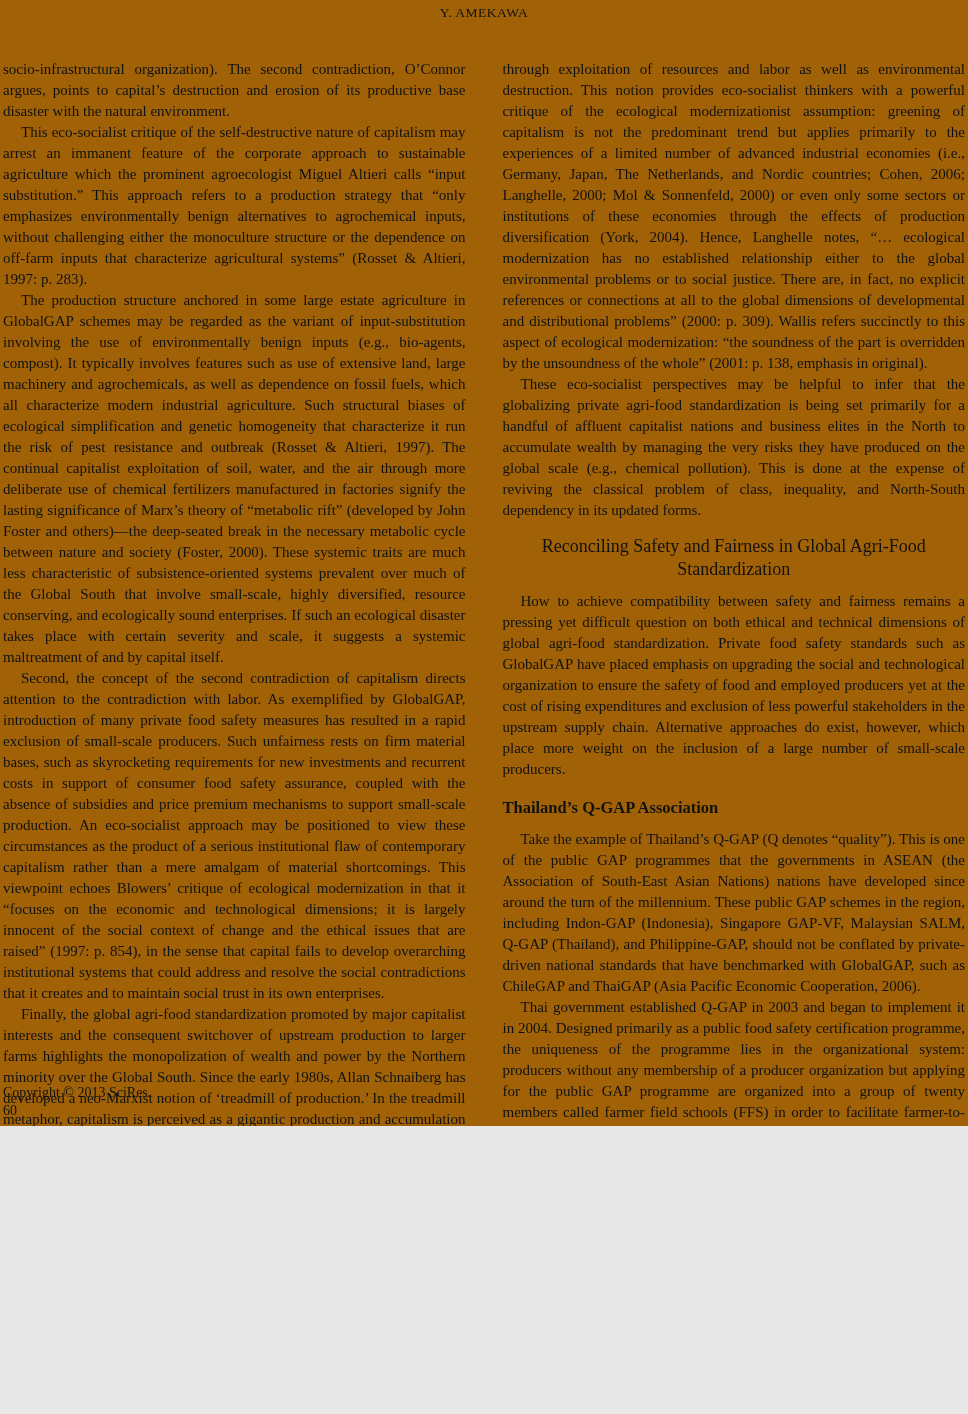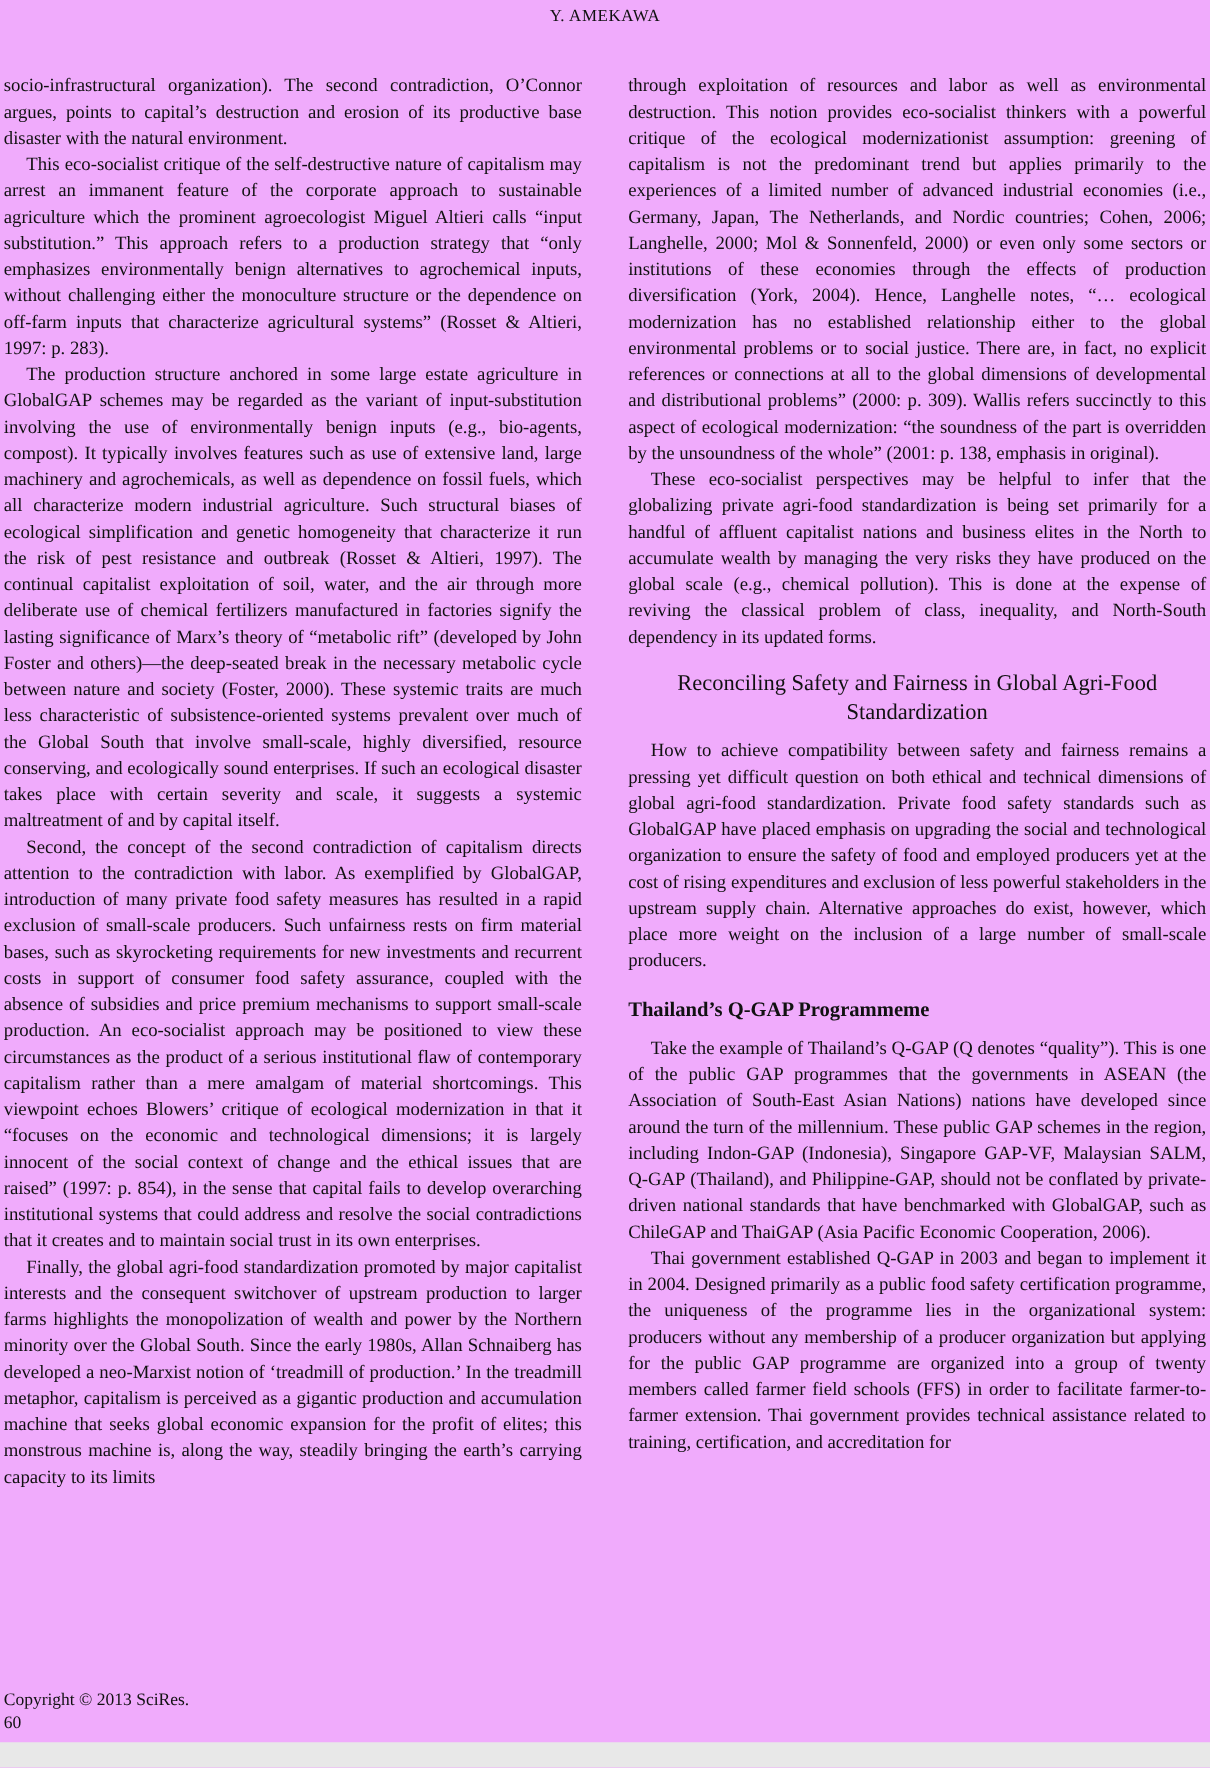--- a/index.html
+++ b/index.html
@@ -1,21 +1,21 @@
 <!DOCTYPE html>
 <html><head>
 <meta charset="utf-8">
 <style>
   html, body { margin: 0; padding: 0; background: #e8e8e8; }
   .page {
     position: relative;
     width: 968px;
-    height: 1394px;
+    height: 1126px;
     margin: 0 auto;
-    background: #f0abfc;
+    background: #a16207;
     color: #111111;
     font-family: "Liberation Serif", "DejaVu Serif", serif;
     overflow: hidden;
     box-sizing: border-box;
     padding: 4px 3px 0 3px;
   }
   .running-head {
     text-align: center;
     font-size: 13.5px;
     letter-spacing: 0.5px;
@@ -80,21 +80,21 @@
       <p class="para">The production structure anchored in some large estate agriculture in GlobalGAP schemes may be regarded as the variant of input-substitution involving the use of environmentally benign inputs (e.g., bio-agents, compost). It typically involves features such as use of extensive land, large machinery and agrochemicals, as well as dependence on fossil fuels, which all characterize modern industrial agriculture. Such structural biases of ecological simplification and genetic homogeneity that characterize it run the risk of pest resistance and outbreak (Rosset &amp; Altieri, 1997). The continual capitalist exploitation of soil, water, and the air through more deliberate use of chemical fertilizers manufactured in factories signify the lasting significance of Marx’s theory of “metabolic rift” (developed by John Foster and others)—the deep-seated break in the necessary metabolic cycle between nature and society (Foster, 2000). These systemic traits are much less characteristic of subsistence-oriented systems prevalent over much of the Global South that involve small-scale, highly diversified, resource conserving, and ecologically sound enterprises. If such an ecological disaster takes place with certain severity and scale, it suggests a systemic maltreatment of and by capital itself.</p>
       <p class="para">Second, the concept of the second contradiction of capitalism directs attention to the contradiction with labor. As exemplified by GlobalGAP, introduction of many private food safety measures has resulted in a rapid exclusion of small-scale producers. Such unfairness rests on firm material bases, such as skyrocketing requirements for new investments and recurrent costs in support of consumer food safety assurance, coupled with the absence of subsidies and price premium mechanisms to support small-scale production. An eco-socialist approach may be positioned to view these circumstances as the product of a serious institutional flaw of contemporary capitalism rather than a mere amalgam of material shortcomings. This viewpoint echoes Blowers’ critique of ecological modernization in that it “focuses on the economic and technological dimensions; it is largely innocent of the social context of change and the ethical issues that are raised” (1997: p. 854), in the sense that capital fails to develop overarching institutional systems that could address and resolve the social contradictions that it creates and to maintain social trust in its own enterprises.</p>
       <p class="para">Finally, the global agri-food standardization promoted by major capitalist interests and the consequent switchover of upstream production to larger farms highlights the monopolization of wealth and power by the Northern minority over the Global South. Since the early 1980s, Allan Schnaiberg has developed a neo-Marxist notion of ‘treadmill of production.’ In the treadmill metaphor, capitalism is perceived as a gigantic production and accumulation machine that seeks global economic expansion for the profit of elites; this monstrous machine is, along the way, steadily bringing the earth’s carrying capacity to its limits</p>
     </div>
 
     <div class="col">
       <p class="para no-indent">through exploitation of resources and labor as well as environmental destruction. This notion provides eco-socialist thinkers with a powerful critique of the ecological modernizationist assumption: greening of capitalism is not the predominant trend but applies primarily to the experiences of a limited number of advanced industrial economies (i.e., Germany, Japan, The Netherlands, and Nordic countries; Cohen, 2006; Langhelle, 2000; Mol &amp; Sonnenfeld, 2000) or even only some sectors or institutions of these economies through the effects of production diversification (York, 2004). Hence, Langhelle notes, “… ecological modernization has no established relationship either to the global environmental problems or to social justice. There are, in fact, no explicit references or connections at all to the global dimensions of developmental and distributional problems” (2000: p. 309). Wallis refers succinctly to this aspect of ecological modernization: “the soundness of the part is overridden by the unsoundness of the whole” (2001: p. 138, emphasis in original).</p>
       <p class="para">These eco-socialist perspectives may be helpful to infer that the globalizing private agri-food standardization is being set primarily for a handful of affluent capitalist nations and business elites in the North to accumulate wealth by managing the very risks they have produced on the global scale (e.g., chemical pollution). This is done at the expense of reviving the classical problem of class, inequality, and North-South dependency in its updated forms.</p>
       <h2 class="section-heading">Reconciling Safety and Fairness in Global Agri-Food Standardization</h2>
       <p class="para">How to achieve compatibility between safety and fairness remains a pressing yet difficult question on both ethical and technical dimensions of global agri-food standardization. Private food safety standards such as GlobalGAP have placed emphasis on upgrading the social and technological organization to ensure the safety of food and employed producers yet at the cost of rising expenditures and exclusion of less powerful stakeholders in the upstream supply chain. Alternative approaches do exist, however, which place more weight on the inclusion of a large number of small-scale producers.</p>
-      <h3 class="subsection-heading">Thailand’s Q-GAP Programmeme</h3>
+      <h3 class="subsection-heading">Thailand’s Q-GAP Association</h3>
       <p class="para">Take the example of Thailand’s Q-GAP (Q denotes “quality”). This is one of the public GAP programmes that the governments in ASEAN (the Association of South-East Asian Nations) nations have developed since around the turn of the millennium. These public GAP schemes in the region, including Indon-GAP (Indonesia), Singapore GAP-VF, Malaysian SALM, Q-GAP (Thailand), and Philippine-GAP, should not be conflated by private-driven national standards that have benchmarked with GlobalGAP, such as ChileGAP and ThaiGAP (Asia Pacific Economic Cooperation, 2006).</p>
       <p class="para">Thai government established Q-GAP in 2003 and began to implement it in 2004. Designed primarily as a public food safety certification programme, the uniqueness of the programme lies in the organizational system: producers without any membership of a producer organization but applying for the public GAP programme are organized into a group of twenty members called farmer field schools (FFS) in order to facilitate farmer-to-farmer extension. Thai government provides technical assistance related to training, certification, and accreditation for</p>
     </div>
 
   </div>
 
   <div class="footer">
     <span>Copyright © 2013 SciRes.</span>
     <span>60</span>
   </div>

